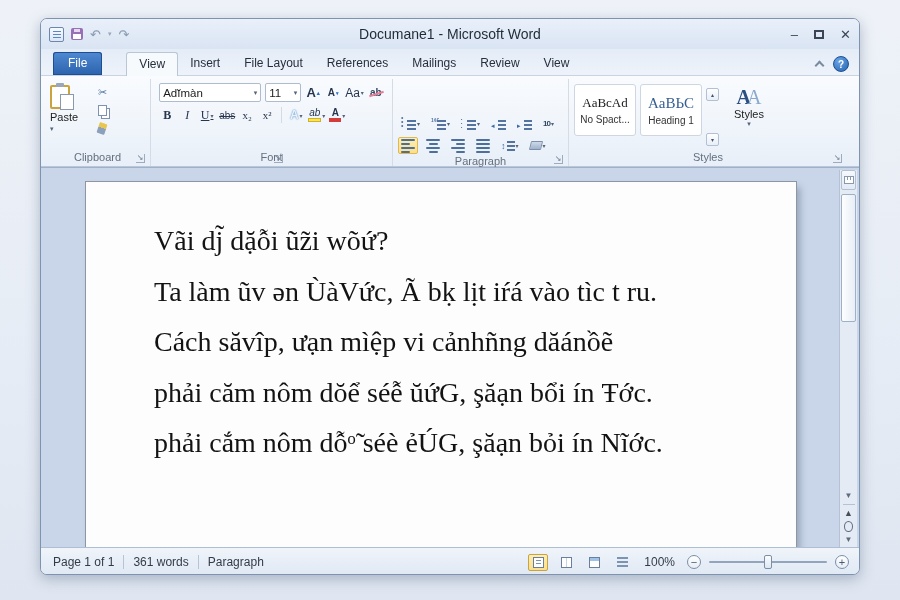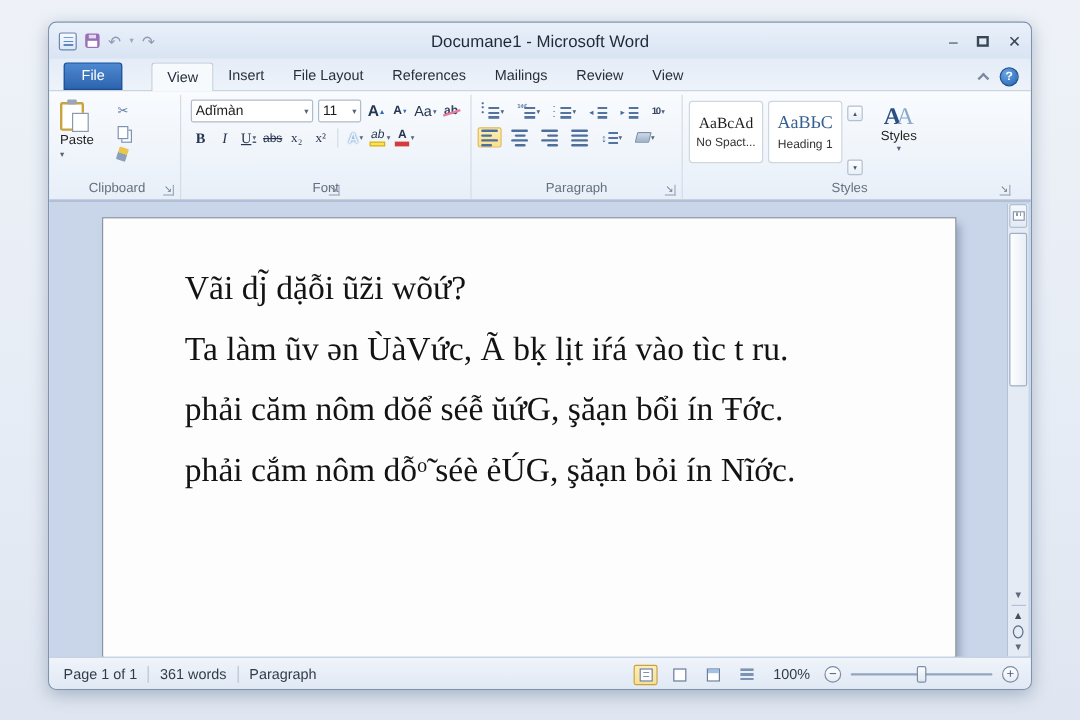--- a/index.html
+++ b/index.html
@@ -93,21 +93,21 @@
   .mark-stack { display:flex; flex-direction:column; align-items:center; line-height:1; }
   .mark-stack .t { font-size:10px; font-style:italic; color:#27364e; }
   .bar-yellow { width:13px; height:4px; background:#ffe34d; border:1px solid #cdb22f; }
   .bar-red { width:12px; height:4px; background:#d43c3c; }
   .ic-clear { position:relative; font-size:10px; font-weight:bold; color:#33465f; }
   .ic-clear::after { content:""; position:absolute; left:-1px; bottom:3px; width:15px; height:2px;
     background:#e87f9a; transform:rotate(-18deg); }
 
   
   .g-para { width:176px; }
-  .g-para .rg-body { flex-direction:column; gap:5px; padding-top:3px; }
+  .g-para .rg-body { flex-direction:column; gap:5px; padding-top:3px;margin-top:31px; }
   .para-row { display:flex; align-items:center; gap:5px; }
   .pbtn { display:flex; align-items:center; gap:1px; height:17px; padding:1px 2px; border:1px solid transparent; border-radius:2px; }
   .pbtn .car { font-size:6px; color:#55647a; }
   .pbtn-sel { background:linear-gradient(#fdeeb3,#fbdf8e); border-color:#e2b84c; }
   .ic-list { position:relative; width:15px; height:12px; }
   .ic-list::after { content:""; position:absolute; left:6px; top:2px; width:9px; height:10px;
     background:repeating-linear-gradient(#54749f 0 2px,transparent 2px 4px); }
   .ic-bullets::before { content:"•\A•\A•"; white-space:pre; position:absolute; left:0; top:-2px;
     font-size:7px; line-height:4px; color:#54749f; }
   .ic-numbering::before { content:"1\A2\A3"; white-space:pre; position:absolute; left:0; top:0;
@@ -416,20 +416,21 @@
       </div>
       <div class="rg-label"><span>Styles</span>
         <span class="launcher">↘</span></div>
     </div>
   </div>
 
   <div class="docarea">
     <div class="page">
       <p>Vãi dj̃ dặỗi ũz̃i wõứ?</p>
       <p>Ta làm ũv ən ÙàVức, Ã bḳ lịt iŕá vào tìc t ru.</p>
+      <p>Cách săvîp, ưạn mìệp vi cảnhñng dăánồẽ</p>
       <p>phải căm nôm dŏể séễ ŭứG, şăạn bổi ín Ŧớc.</p>
       <p>phải cắm nôm dỗᵒ̃ séè ẻÚG, şăạn bỏi ín Nĩớc.</p>
     </div>
     <div class="vscroll">
       <span class="ruler-btn">
           <span class="ruler-ic"></span>
         </span>
       <span class="vthumb"></span>
       <div class="vs-bottom">
         <span>▼</span>

